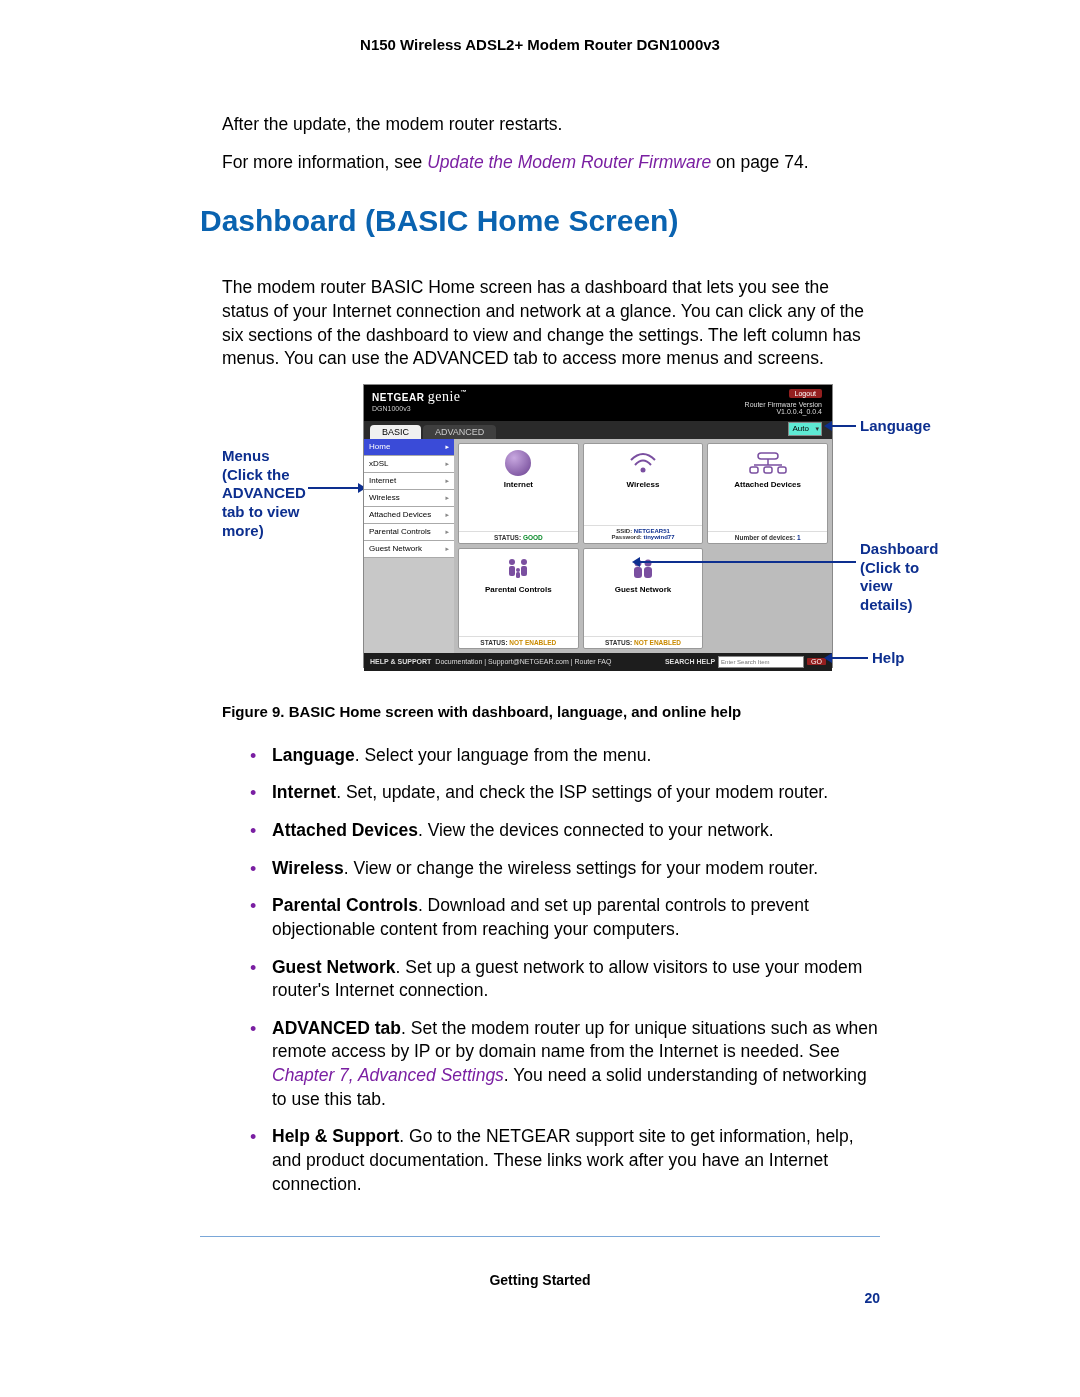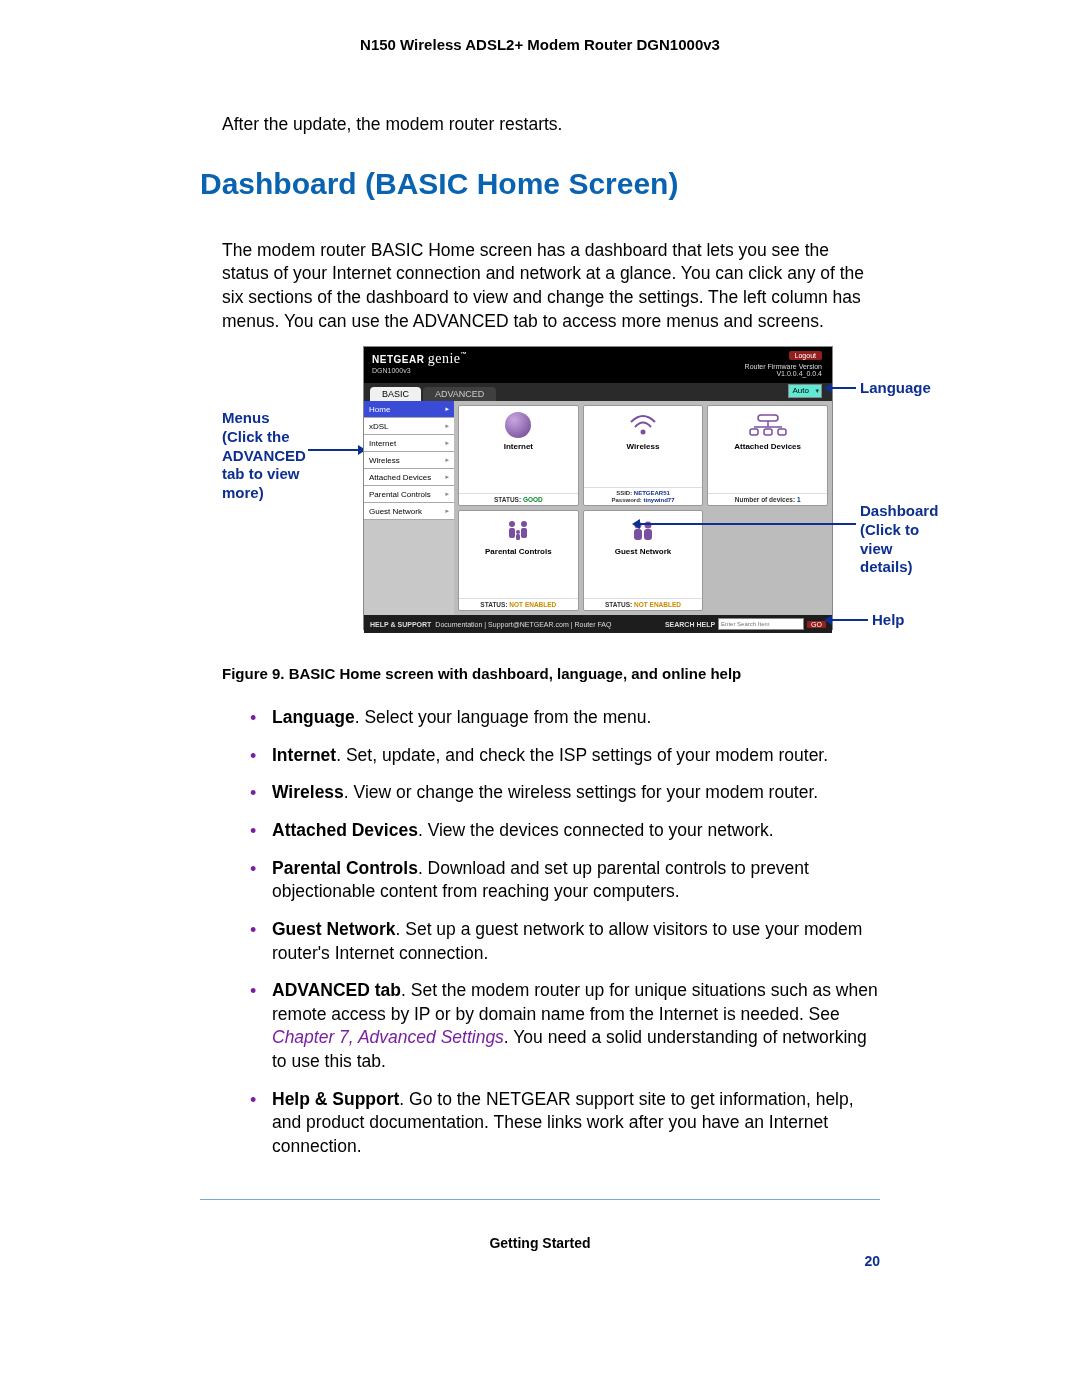--- a/index.html
+++ b/index.html
@@ -182,20 +182,23 @@
   .ic-router { color: #7a4fa0; }
   .ic-people { color: #7a4fa0; }
 </style>
 </head>
 <body>
 
 <div class="page">
   <div class="header-title">N150 Wireless ADSL2+ Modem Router DGN1000v3</div>
 
   <p class="body-para">After the update, the modem router restarts.</p>
+  <p class="body-para">
+    <span>For more information, see </span><span class="link">Update the Modem Router Firmware</span><span> on page 74.</span>
+  </p>
 
   <h1 class="section">Dashboard (BASIC Home Screen)</h1>
 
   <p class="body-para" style="padding-left:22px;margin-top:38px;">The modem router BASIC Home screen has a dashboard that lets you see the status of your Internet connection and network at a glance. You can click any of the six sections of the dashboard to view and change the settings. The left column has menus. You can use the ADVANCED tab to access more menus and screens.</p>
 
   <div class="figure-area">
 
     <div class="callout" style="left:22px; top:62px;">
       <span>Menus</span><br>
       <span>(Click the</span><br>
@@ -345,22 +348,22 @@
     <div class="callout" style="left:672px; top:264px;">Help</div>
     <div class="callout-arrow arrow-left" style="left:632px; top:272px; width:36px;"></div>
 
   </div>
 
   <div class="figure-caption">Figure 9. BASIC Home screen with dashboard, language, and online help</div>
 
   <ul class="desc-list">
     <li><span class="bold">Language</span><span>. Select your language from the menu.</span></li>
     <li><span class="bold">Internet</span><span>. Set, update, and check the ISP settings of your modem router.</span></li>
+    <li><span class="bold">Attached Devices</span><span>. View the devices connected to your network.</span></li>
     <li><span class="bold">Wireless</span><span>. View or change the wireless settings for your modem router.</span></li>
-    <li><span class="bold">Attached Devices</span><span>. View the devices connected to your network.</span></li>
     <li><span class="bold">Parental Controls</span><span>. Download and set up parental controls to prevent objectionable content from reaching your computers.</span></li>
     <li><span class="bold">Guest Network</span><span>. Set up a guest network to allow visitors to use your modem router's Internet connection.</span></li>
     <li><span class="bold">ADVANCED tab</span><span>. Set the modem router up for unique situations such as when remote access by IP or by domain name from the Internet is needed. See </span><span class="link">Chapter 7, Advanced Settings</span><span>. You need a solid understanding of networking to use this tab.</span></li>
     <li><span class="bold">Help &amp; Support</span><span>. Go to the NETGEAR support site to get information, help, and product documentation. These links work after you have an Internet connection.</span></li>
   </ul>
 
   <hr class="footer-rule">
   <div class="footer-label">Getting Started</div>
   <div class="footer-page">20</div>
 </div>

